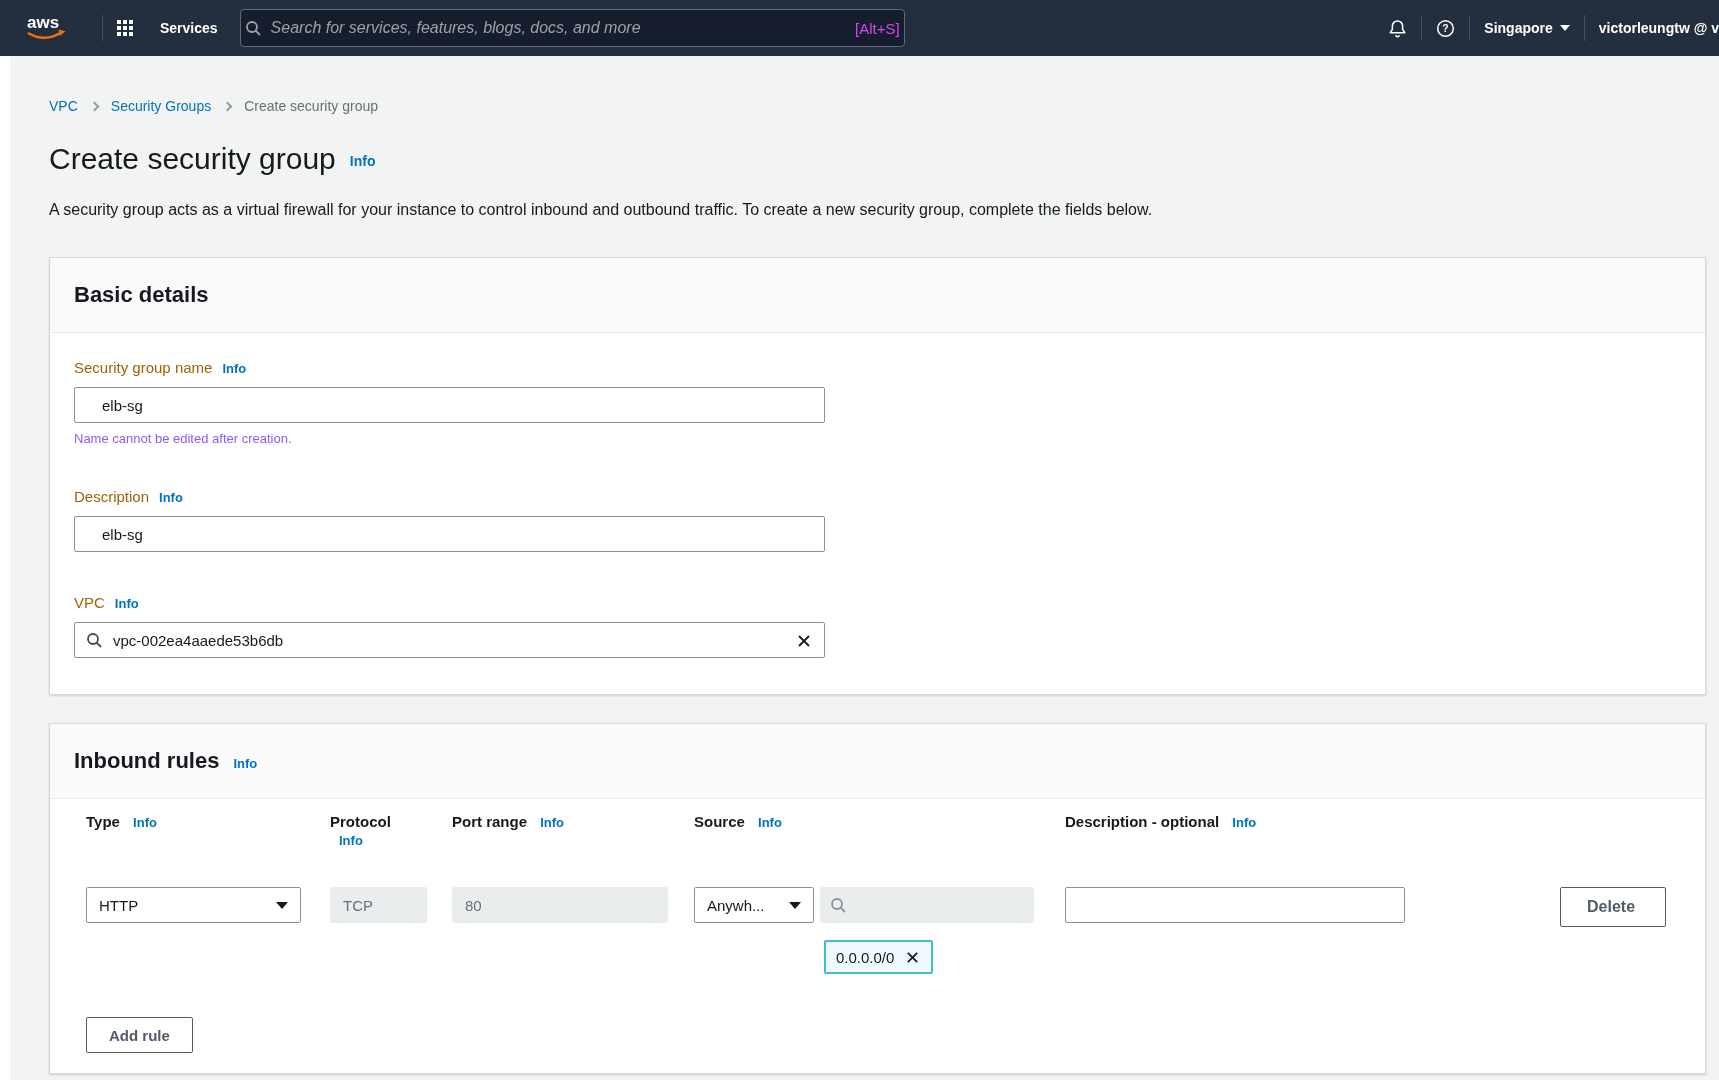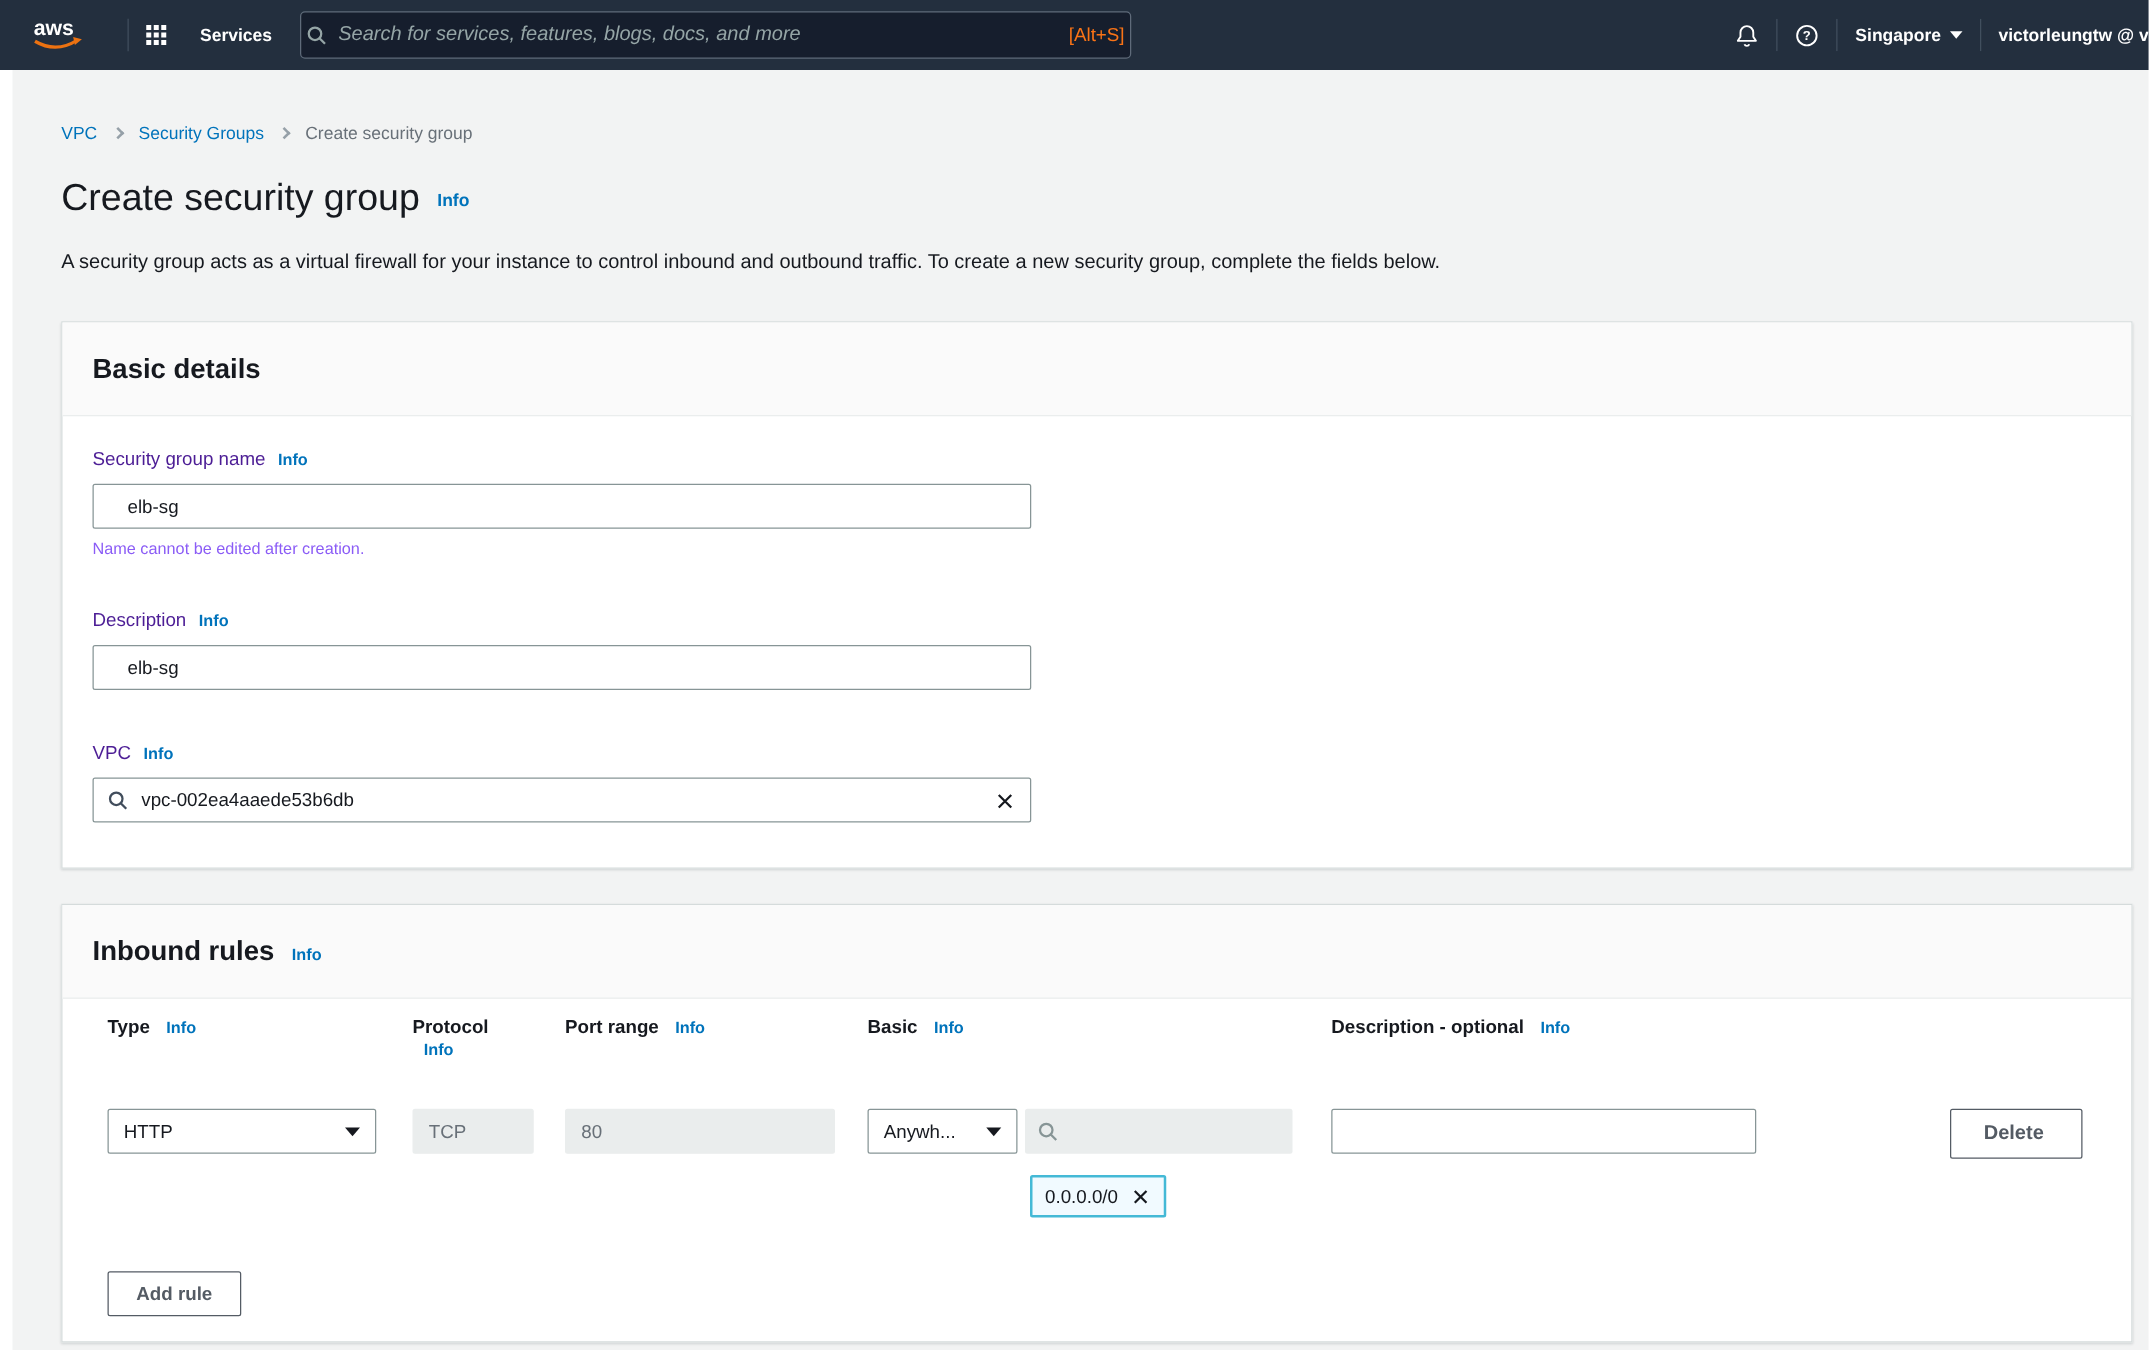--- a/index.html
+++ b/index.html
@@ -12,21 +12,21 @@
   .logo-wrap { display:flex; align-items:center; margin-right:18px; }
   .nav-divider { width:1px; height:26px; background:#414f5e; margin:0 14px; flex:none; }
   .services { display:flex; align-items:center; gap:27px; font-size:14px; font-weight:bold;
               cursor:pointer; white-space:nowrap;text-align:right; }
   .grid-icon { display:grid; grid-template-columns:repeat(3,4px); grid-gap:2px; }
   .grid-icon i { width:4px; height:4px; background:#fff; display:block; }
   .nav-search { margin-left:22px; width:665px; height:38px; background:#161e2d;
                 border:1px solid #5f6b7a; border-radius:4px; display:flex;
                 align-items:center; padding:0 4px; gap:10px; }
   .nav-search .ph { flex:1; font-style:italic; font-size:16px; color:#95a5a6; white-space:nowrap; overflow:hidden; }
-  .nav-search .shortcut { font-size:15px; color:#f97316; }
+  .nav-search .shortcut { font-size:15px; color:#d946ef; }
   .nav-right { margin-left:auto; display:flex; align-items:center; white-space:nowrap; overflow:hidden; }
   .nav-item { display:flex; align-items:center; gap:7px; font-size:14px; font-weight:bold; cursor:pointer; }
   .caret-down { width:0; height:0; border-left:5px solid transparent; border-right:5px solid transparent;
                 border-top:6px solid currentColor; display:inline-block; }
 
   
   .page { position:relative; margin-left:10px; height:1024px; background:#f2f3f3;
           padding:42px 13px 0 39px; }
 
   .breadcrumb { display:flex; align-items:center; font-size:14px; }
@@ -46,21 +46,21 @@
           box-shadow:0 1px 2px rgba(0,28,36,.15); }
   .card-header { padding:26px 24px; background:#fafafa; border-bottom:1px solid #eaeded;
                  display:flex; align-items:baseline; }
   .card-header h2 { font-size:22px; font-weight:bold; line-height:22px; }
   .card-header .info-link { margin-left:14px; font-size:13px; }
   .card-body { padding:26px 24px 36px; }
 
   .field { }
   .field + .field { margin-top:42px; }
   .field-label-row { display:flex; align-items:baseline; margin-bottom:10px; }
-  .field-label { font-size:15px; line-height:18px; color:#4c1d95;text-align:right; }
+  .field-label { font-size:15px; line-height:18px; color:#a16207;text-align:right; }
   .field-label-row .info-link { margin-left:10px; font-size:13px; }
   .text-input { width:751px; height:36px; border:1px solid #879596; border-radius:2px;
                 padding:0 27px; font-size:15px; color:#16191f; font-family:"Liberation Sans",sans-serif;
                 background:#fff; outline:none; }
   .hint { margin-top:8px; font-size:13px; color:#8b5cf6; }
 
   .vpc-select { position:relative; width:751px; }
   .vpc-select .text-input { width:100%; padding-left:38px; padding-right:38px; }
   .vpc-search-icon { position:absolute; left:12px; top:10px; }
   .vpc-clear { position:absolute; right:11px; top:9px; cursor:pointer; background:none; border:none; padding:2px; }
@@ -259,21 +259,21 @@
         <div class="rcol col-port">
           <div class="rcol-head">
             <span>Port range</span>
             <a class="info-link">Info</a>
           </div>
           <input class="rcol-ctrl disabled-input" type="text" disabled="" value="80" style="">
         </div>
 
         <div class="rcol col-source">
           <div class="rcol-head">
-            <span>Basic</span>
+            <span>Source</span>
             <a class="info-link">Info</a>
           </div>
           <div class="rcol-ctrl source-row">
             <div class="select-box source-select">
               <span>Anywh...</span>
               <span class="caret-down"></span>
             </div>
             <div class="source-search">
               <svg width="16" height="16" viewBox="0 0 16 16">
                 <circle cx="7" cy="7" r="5" fill="none" stroke="#879596" stroke-width="1.8"></circle>

